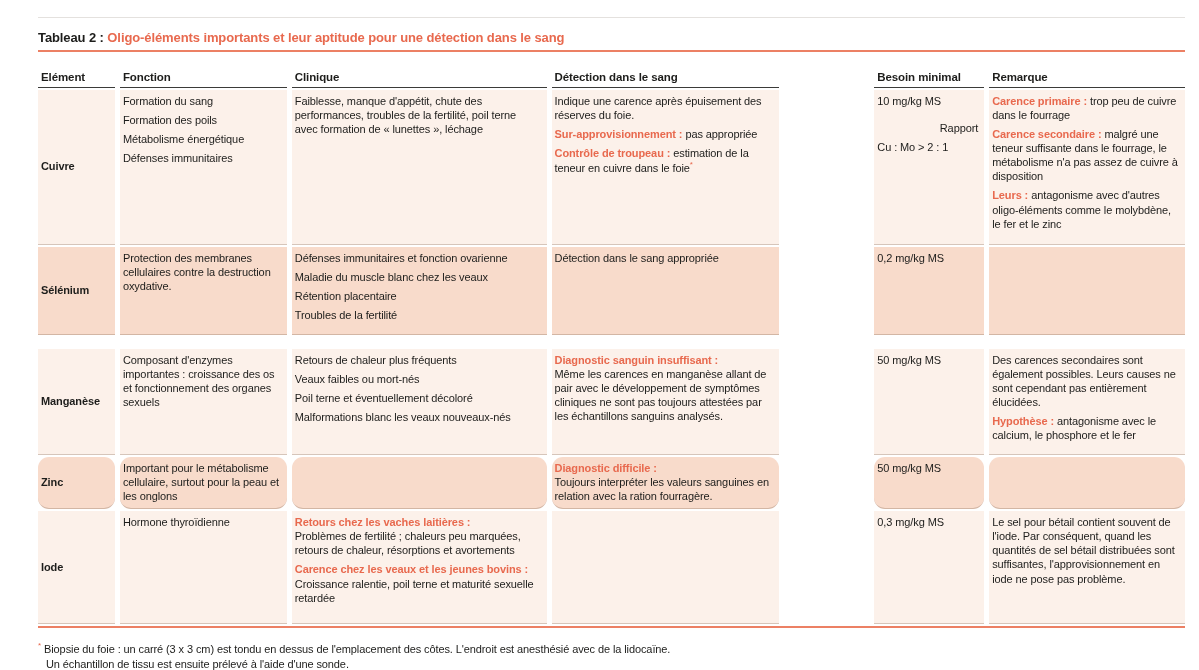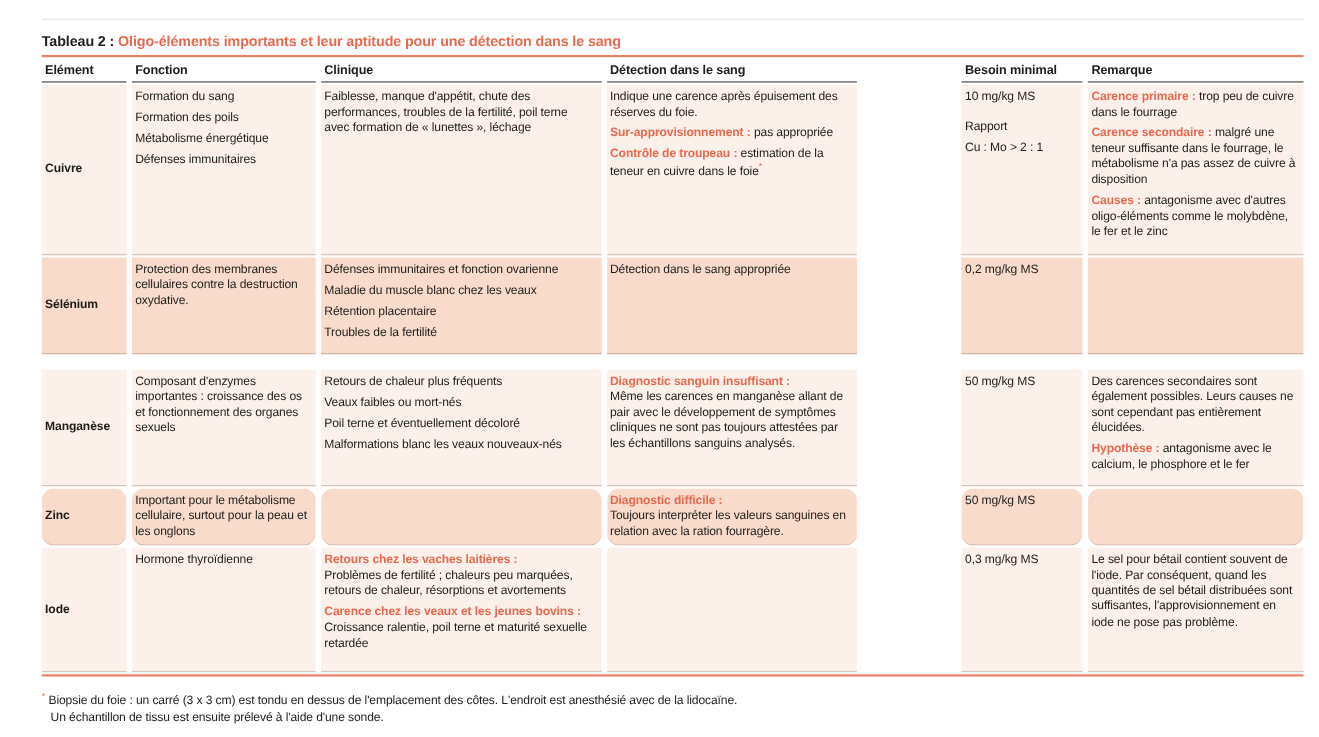--- a/index.html
+++ b/index.html
@@ -10,21 +10,21 @@
     padding:17px 14px 0 38px;
     font-family:"Liberation Sans", sans-serif;
     color:#1d1d1b;
     background:#ffffff;
     overflow:hidden;
   }
   .hairline{height:1px;background:#e4e1de;margin-bottom:12px;}
   .table-title{font-size:13px;font-weight:bold;letter-spacing:-0.1px;margin-bottom:5px;}
   .title-main{color:var(--accent);}
   .rule{height:2px;background:var(--rule);}
-  .thead{display:flex;margin-top:3px;justify-content:space-between;}
+  .thead{display:flex;margin-top:16px;justify-content:space-between;}
   .th{
     font-weight:bold;font-size:11.5px;letter-spacing:-0.1px;
     padding:3px 3px 4px 3px;border-bottom:1px solid #3b3b39;box-sizing:border-box;
   }
   .c0{width:77px;margin-right:5px;}
   .c1{width:167px;margin-right:5px;}
   .c2{width:255px;margin-right:5px;}
   .c3{width:228px;margin-right:95px;}
   .c4{width:110px;margin-right:5px;}
   .c5{width:196px;margin-right:0;}
@@ -38,21 +38,21 @@
   .light .td{background:var(--rowLight);}
   .dark .td{background:var(--rowDark);}
   .td.el{font-weight:bold;display:flex;align-items:center;}
   .r0 .td{min-height:155px;}
   .r1 .td{min-height:88px;}
   .r2 .td{min-height:106px;margin-top:12px;}
   .r3 .td{min-height:46px;border-radius:11px;}
   .r4 .td{min-height:113px;}
   .td p{margin:0 0 5px 0;}
   .td p:last-child{margin-bottom:0;}
-  .td p.spacer{margin-top:13px;}
+  .td p.spacer{margin-top:13px;text-align:right;}
   .lbl{color:var(--accent);font-weight:bold;}
   .lbl.block{display:block;}
   sup.accent{color:var(--accent);font-size:8px;}
   .bottom-rule{margin-top:2px;}
   .footnote{margin-top:12px;font-size:11px;line-height:1.4;letter-spacing:-0.1px;padding-left:8px;}
   .fn-first{text-indent:-8px;}
   .fn-first sup{margin-right:3px;}
 </style>
 </head>
 <body>
@@ -94,21 +94,21 @@
             <p><span class="lbl">Contrôle de troupeau : </span>estimation de la teneur en cuivre dans le foie<sup class="accent">*</sup></p>
           </div>
           <div class="td c4">
             <p>10 mg/kg MS</p>
             <p class="spacer">Rapport</p>
             <p>Cu : Mo &gt; 2 : 1</p>
           </div>
           <div class="td c5">
             <p><span class="lbl">Carence primaire : </span>trop peu de cuivre dans le fourrage</p>
             <p><span class="lbl">Carence secondaire : </span>malgré une teneur suffisante dans le fourrage, le métabolisme n'a pas assez de cuivre à disposition</p>
-            <p><span class="lbl">Causes : </span>antagonisme avec d'autres oligo-éléments comme le molybdène, le fer et le zinc</p>
+            <p><span class="lbl">Leurs : </span>antagonisme avec d'autres oligo-éléments comme le molybdène, le fer et le zinc</p>
           </div>
         </div>
         <div class="tr r1 dark">
           <div class="td c0 el">Sélénium</div>
           <div class="td c1">
             <p>Protection des membranes cellulaires contre la destruction oxydative.</p>
           </div>
           <div class="td c2">
             <p>Défenses immunitaires et fonction ovarienne</p>
             <p>Maladie du muscle blanc chez les veaux</p>

